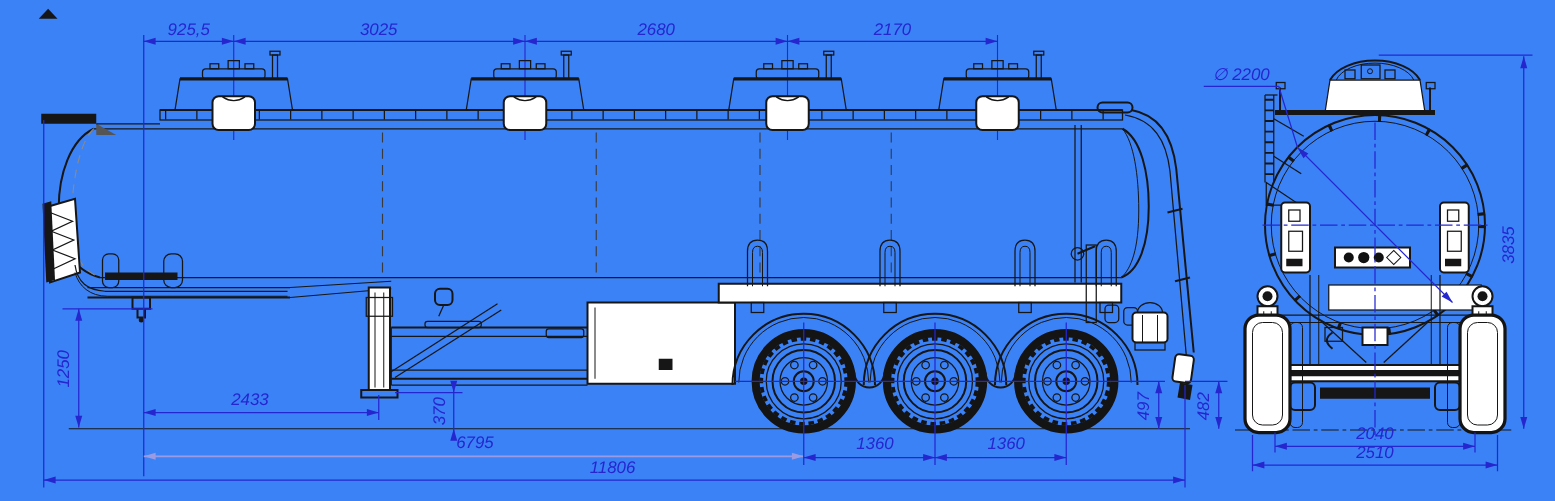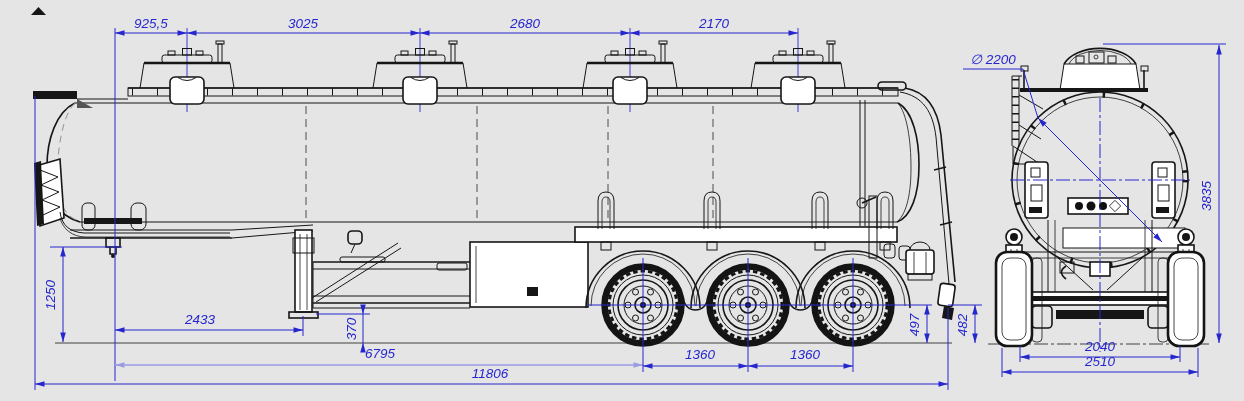--- a/index.html
+++ b/index.html
@@ -1,16 +1,16 @@
 <!DOCTYPE html>
 <html><head>
 <meta charset="utf-8">
 <style>
   html,body{margin:0;padding:0;background:#ffffff;}
-  .stage{position:relative;width:1244px;height:401px;background:#e5e5e5;overflow:hidden;}
+  .stage{position:relative;width:1244px;height:401px;background:#3b82f6;overflow:hidden;}
   svg{display:block;}
   
   .s  {fill:none;stroke:#161616;stroke-width:1;}
   .s8 {fill:none;stroke:#161616;stroke-width:.8;}
   .s15{fill:none;stroke:#161616;stroke-width:1.6;}
   .s2 {fill:none;stroke:#161616;stroke-width:2.6;}
   .fw {fill:#ffffff;}
   .dashb{stroke-dasharray:8 5;stroke:#3a3a3a;stroke-width:.9;fill:none;}
   .ghost{stroke-dasharray:7 5;stroke:#8a8a8a;stroke-width:.9;fill:none;}
   .cdash{stroke-dasharray:14 3 3 3;}

